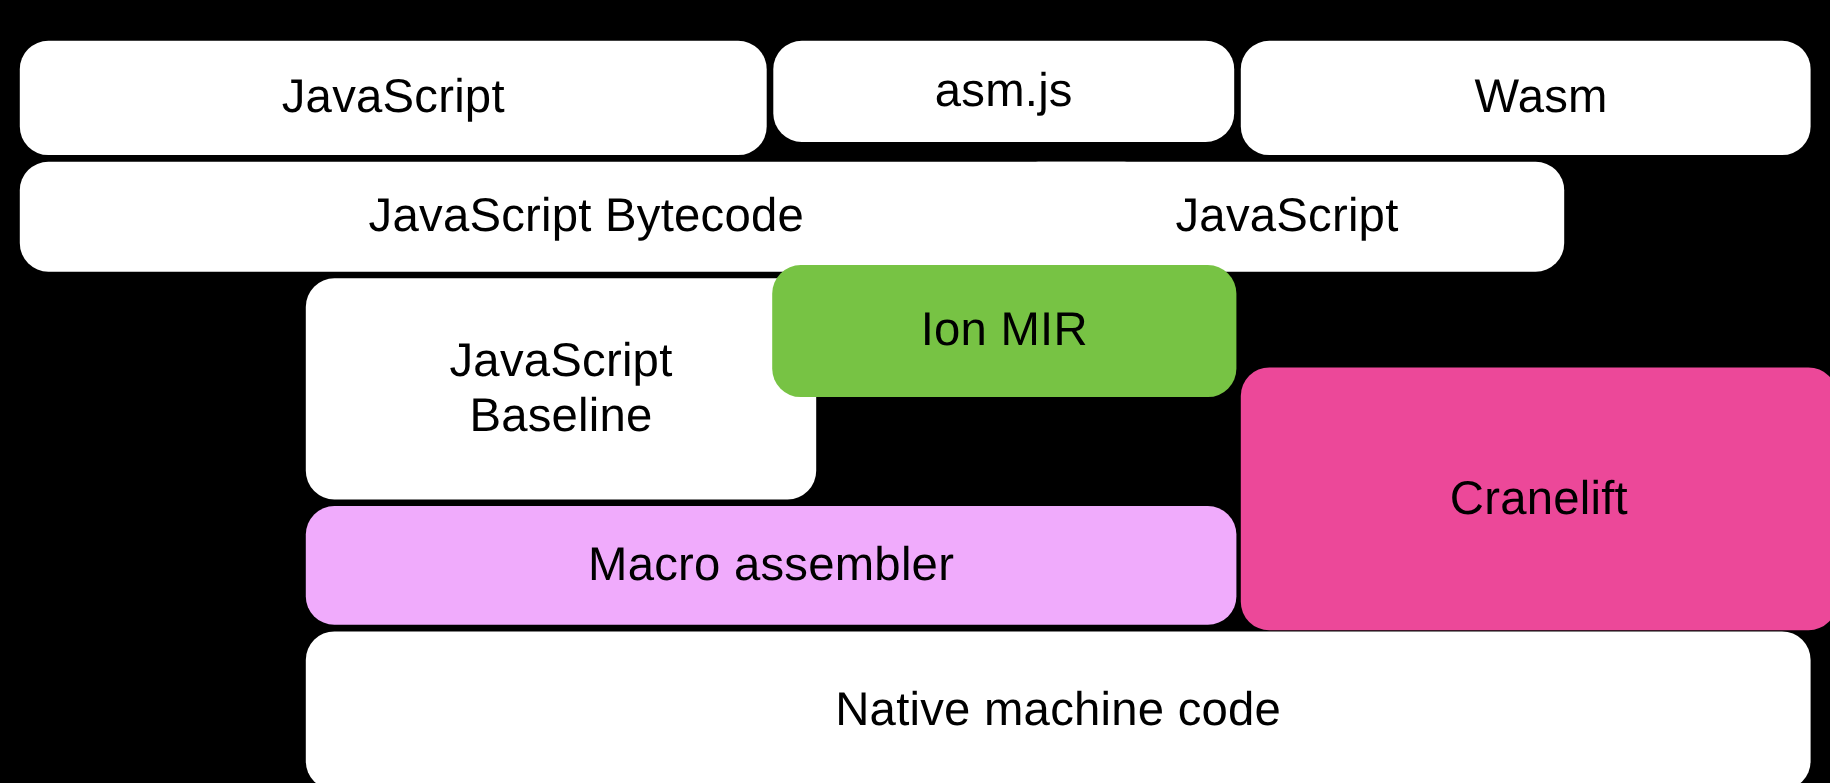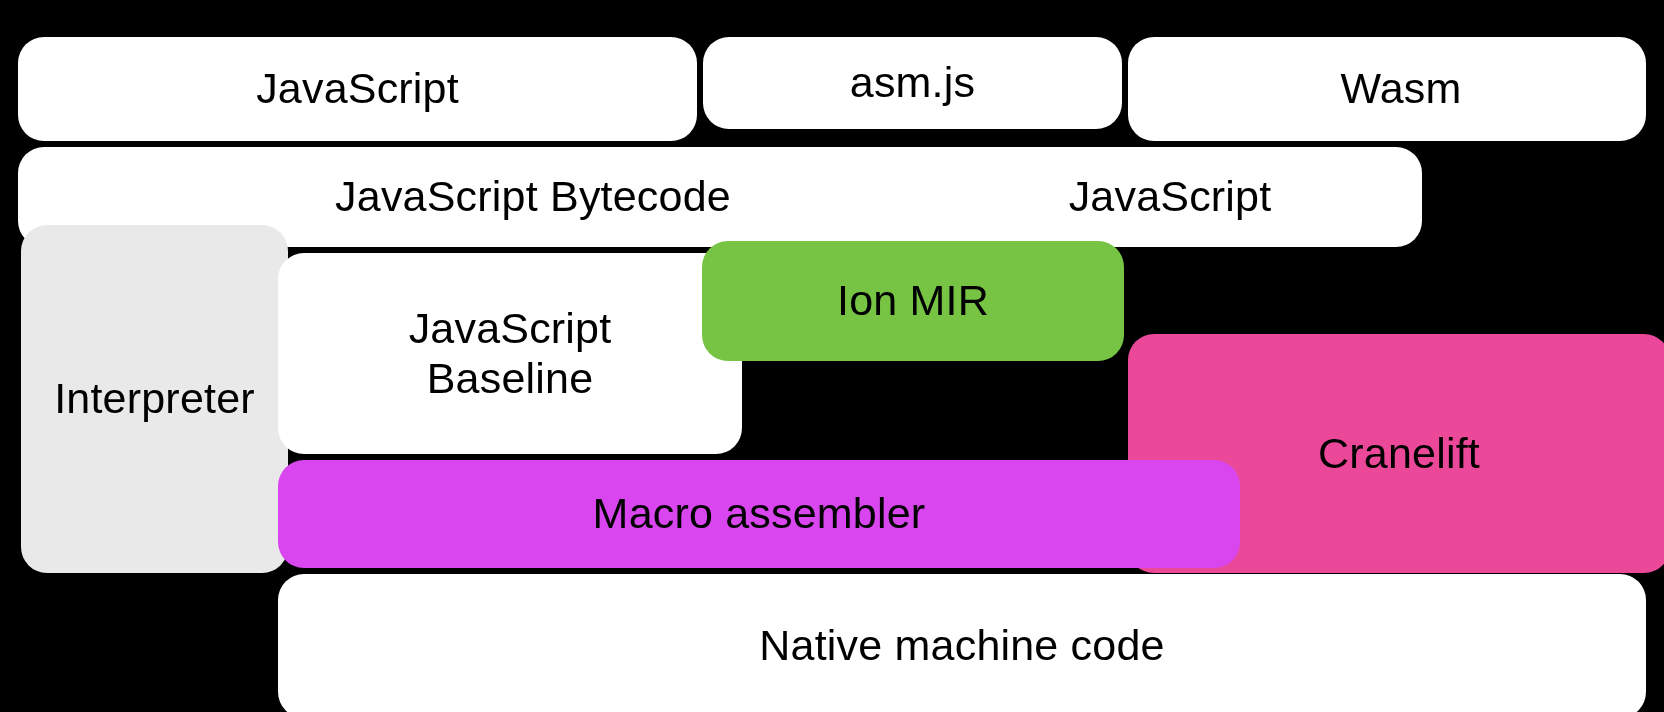--- a/index.html
+++ b/index.html
@@ -41,20 +41,19 @@
 </style>
 </head>
 <body>
 
 <div id="diagram" style="background: rgb(0, 0, 0);">
     <div class="node fill-white" style="left: 18px; top: 9px; width: 679px; height: 104px; background: rgb(255, 255, 255);">JavaScript</div>
     <div class="node fill-white" style="left: 703px; top: 9px; width: 419px; height: 92px; background: rgb(255, 255, 255);">asm.js</div>
     <div class="node fill-white" style="left: 1128px; top: 9px; width: 518px; height: 104px; background: rgb(255, 255, 255); padding-left: 28px;">Wasm</div>
     <div class="node fill-white" style="left: 18px; top: 119px; width: 1030px; height: 100px; background: rgb(255, 255, 255); text-align: right;">JavaScript Bytecode</div>
     <div class="node fill-white" style="left: 918px; top: 119px; width: 504px; height: 100px; background: rgb(255, 255, 255);">JavaScript</div>
-    <div class="node fill-gray" style="left: 21px; top: 225px; width: 267px; height: 348px; background: rgb(233, 233, 233);">Interpreter</div>
     <div class="node fill-white" style="left: 278px; top: 225px; width: 464px; height: 201px; background: rgb(255, 255, 255);">JavaScript
 Baseline</div>
     <div class="node fill-green" style="left: 702px; top: 225px; width: 422px; height: 120px; background: rgb(119, 195, 68); margin-top: 16px;">Ion MIR</div>
     <div class="node fill-pink" style="left: 1128px; top: 334px; width: 542px; height: 239px; background: #ec4899;">Cranelift</div>
-    <div class="node fill-white" style="left: 278px; top: 432px; width: 962px; height: 108px; background: #d946ef;">Macro assembler</div>
+    <div class="node fill-white" style="left: 278px; top: 432px; width: 846px; height: 108px; background: #f0abfc;">Macro assembler</div>
     <div class="node fill-white" style="left: 278px; top: 546px; width: 1368px; height: 144px; background: rgb(255, 255, 255);">Native machine code</div>
   </div>
 
 </body></html>

